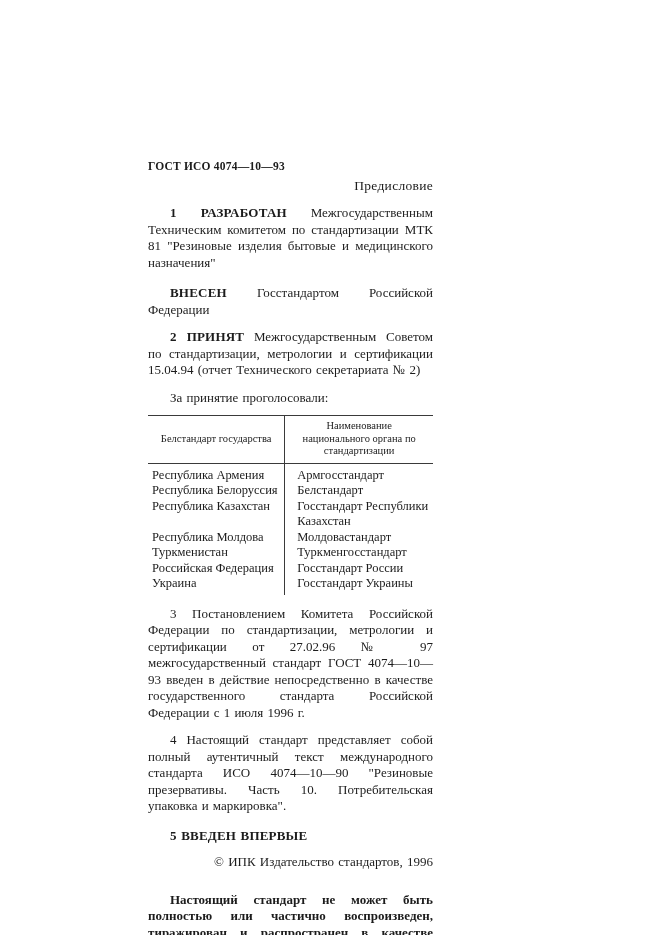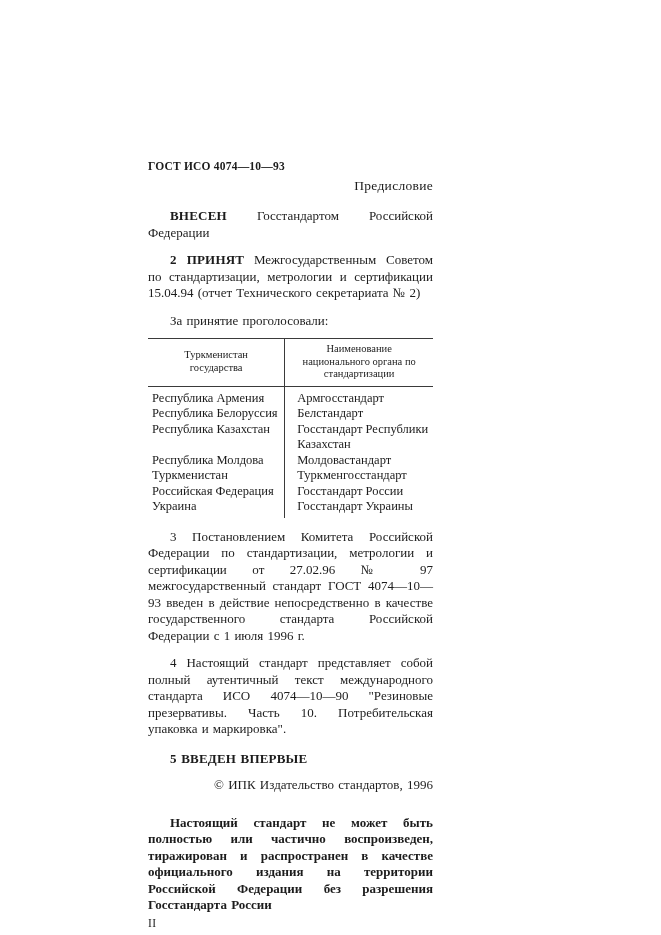--- a/index.html
+++ b/index.html
@@ -89,31 +89,32 @@
 </style>
 </head>
 <body>
 
 <div class="page">
 
   <div class="running-head">ГОСТ ИСО 4074—10—93</div>
 
   <div class="doc-title">Предисловие</div>
 
+  <p class="para"><b>1 РАЗРАБОТАН</b><span> Межгосударственным Техническим комитетом по стандартизации МТК 81 "Резиновые изделия бытовые и медицинского назначения"</span></p>
 
   <p class="para" style="margin-top:14px;"><b>ВНЕСЕН</b><span> Госстандартом Российской Федерации</span></p>
 
   <p class="para"><b>2 ПРИНЯТ</b><span> Межгосударственным Советом по стандартизации, метрологии и сертификации 15.04.94 (отчет Технического секретариата № 2)</span></p>
 
   <p class="para">За принятие проголосовали:</p>
 
   <table class="vote-table">
     <thead>
       <tr>
-        <th>Туркменистан государства</th>
+        <th>Белстандарт государства</th>
         <th>Наименование национального органа по стандартизации</th>
       </tr>
     </thead>
     <tbody>
         <tr>
           <td>Республика Армения</td>
           <td>Армгосстандарт</td>
         </tr>
         <tr>
           <td>Республика Белоруссия</td>

